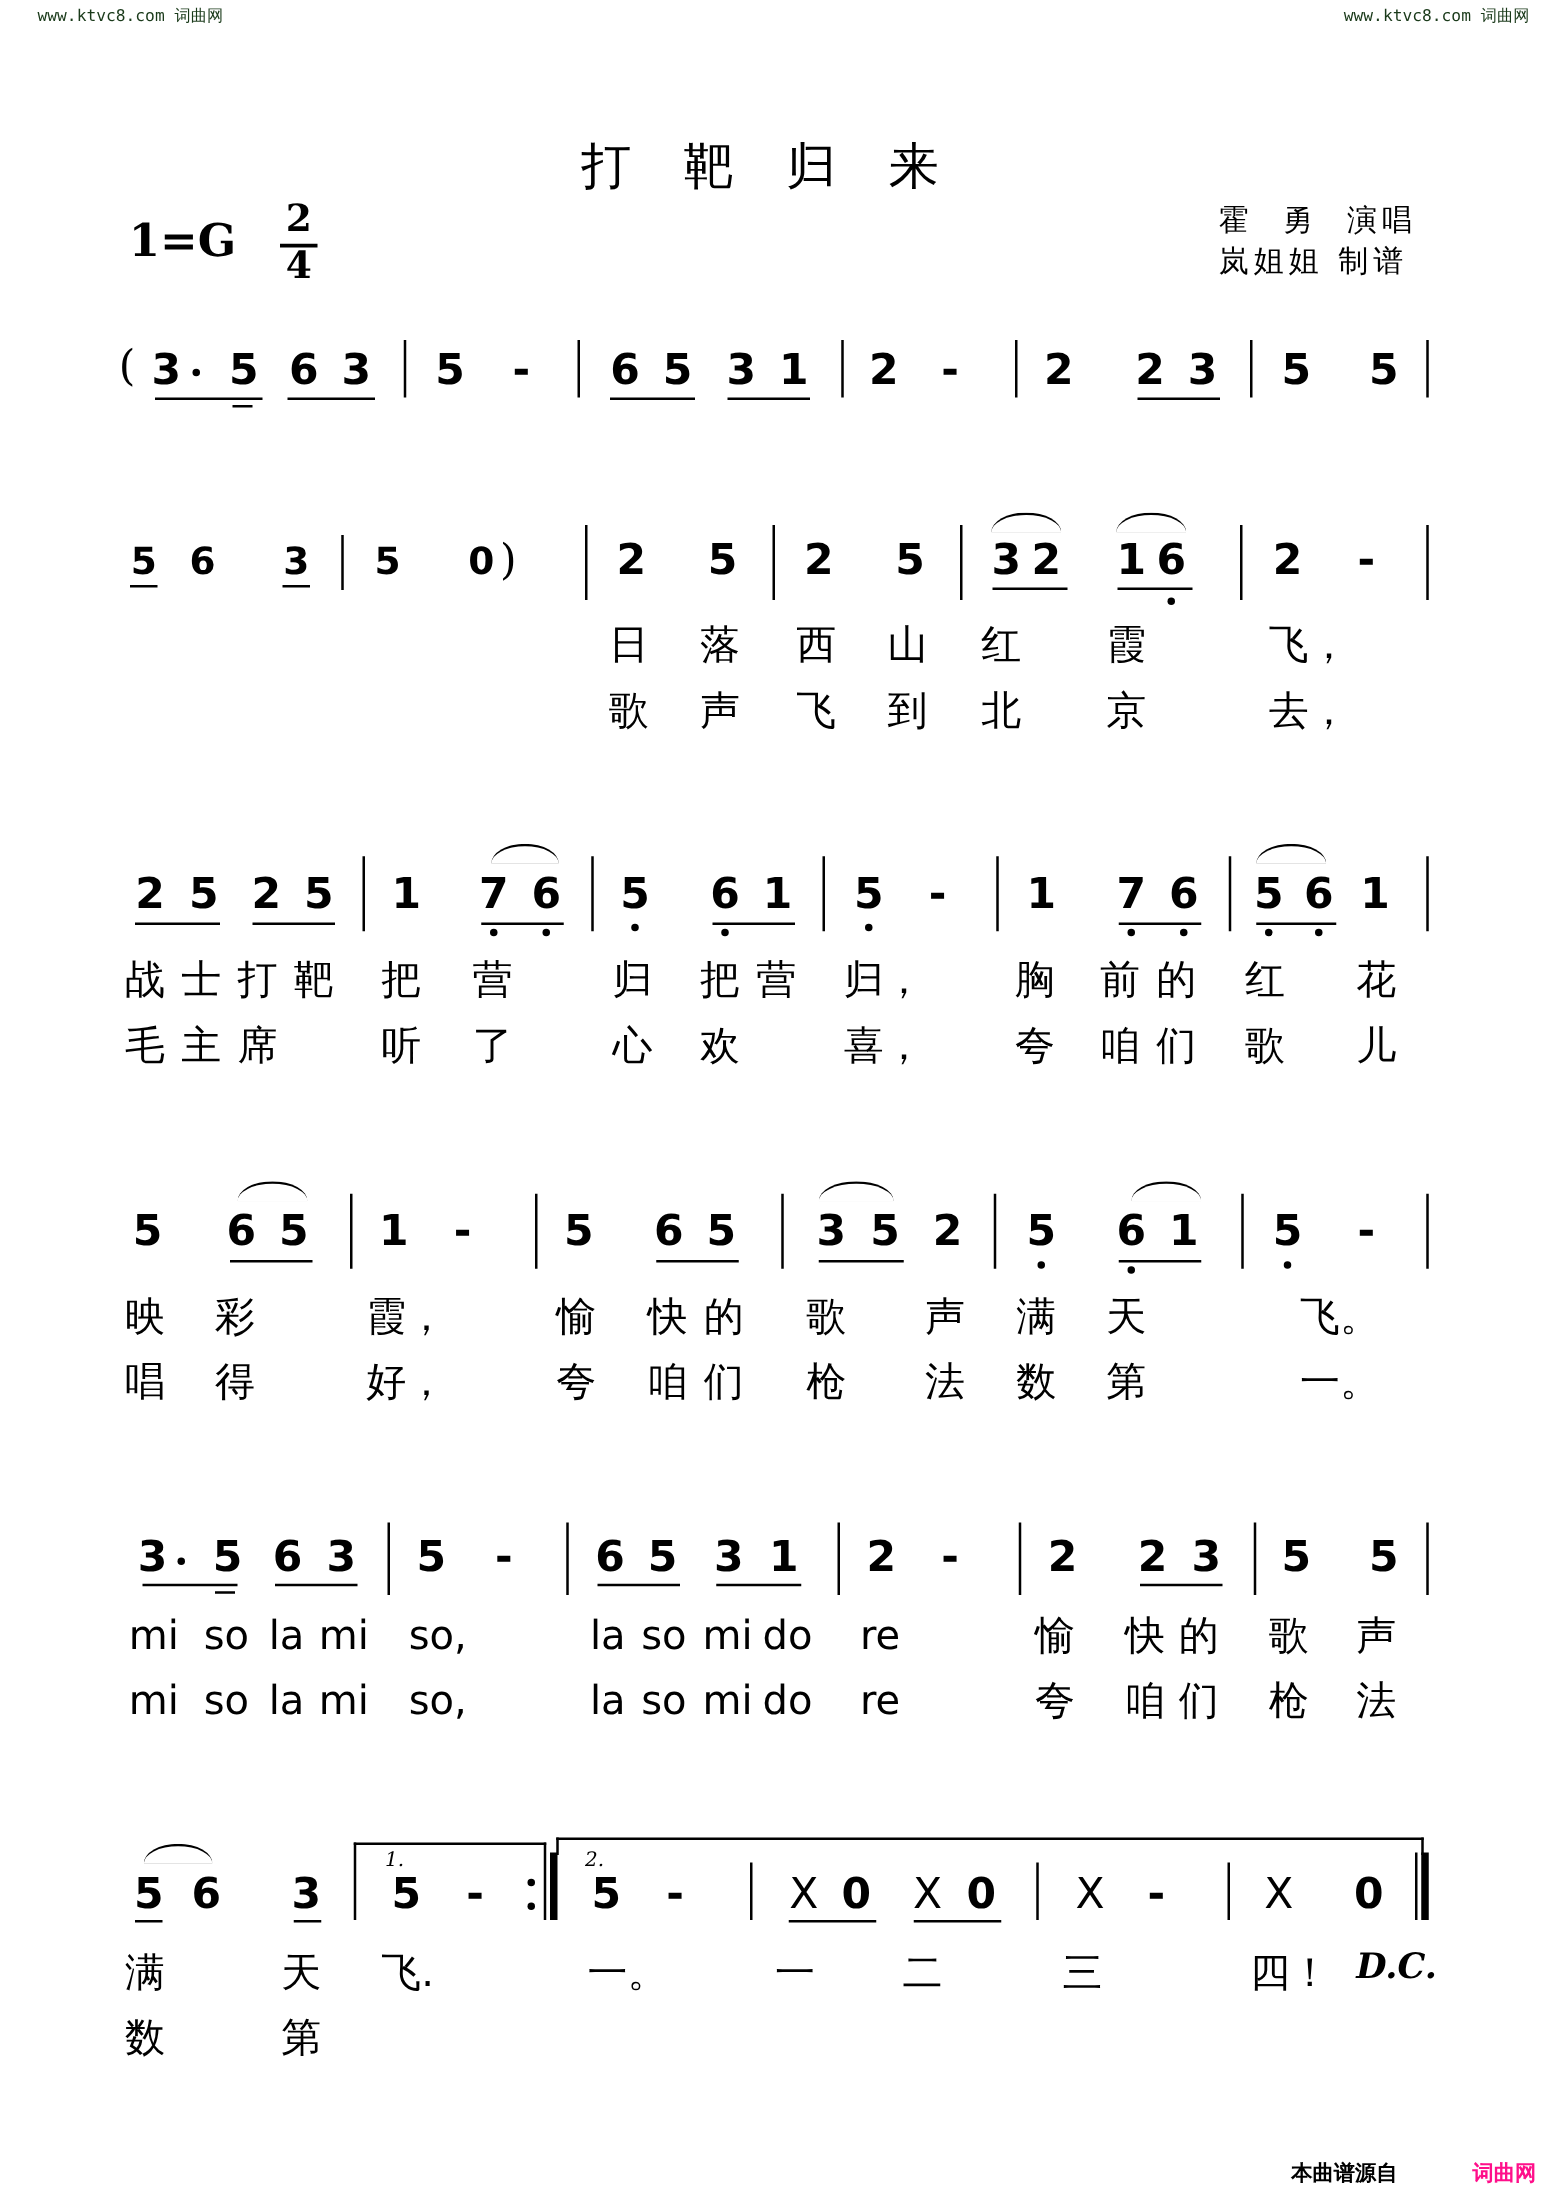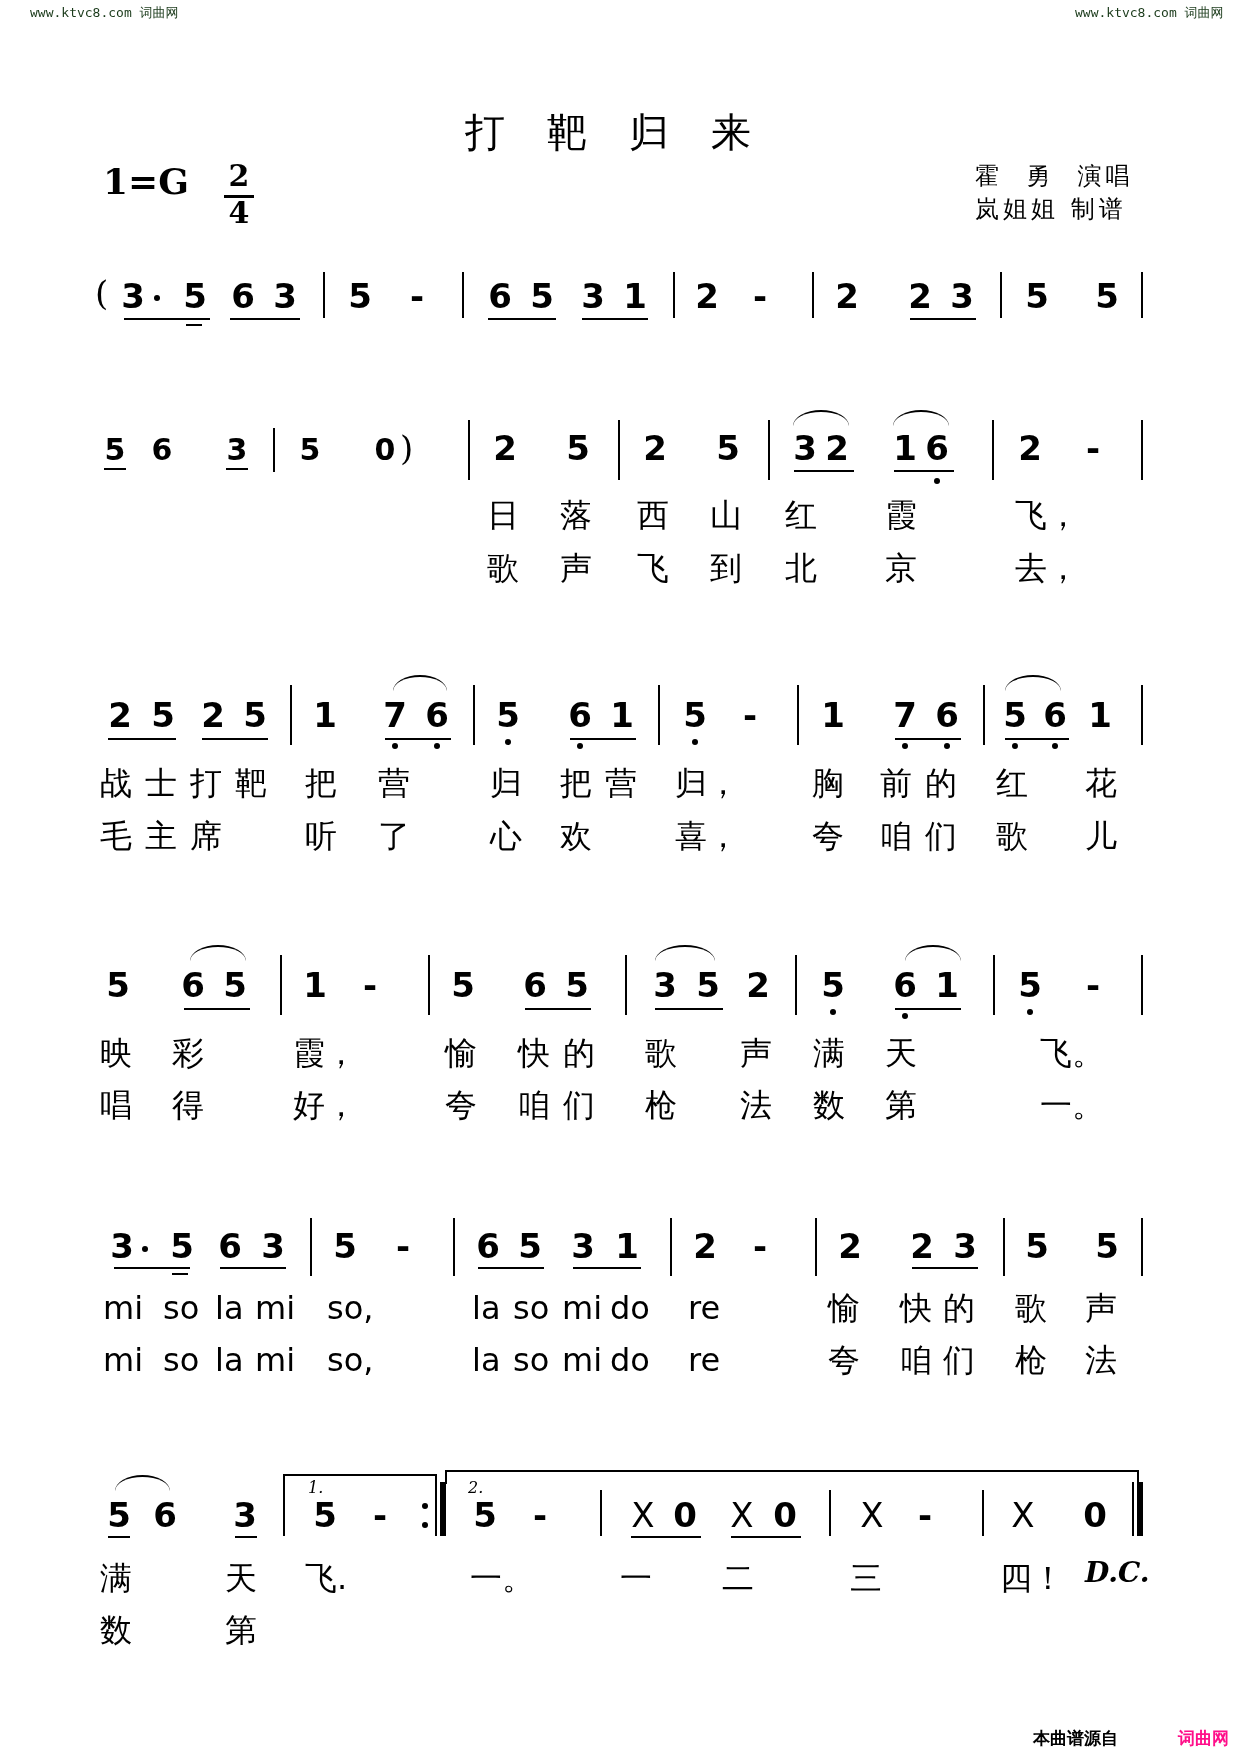--- a/index.html
+++ b/index.html
@@ -27,21 +27,21 @@
   .colon { position: absolute; width: 6px; height: 6px; border-radius: 3px; background: #000; }
 </style>
 </head>
 <body>
 
 <div class="abs wm" style="left:30px; top:4px;">www.ktvc8.com 词曲网</div>
 <div class="abs wm" style="left:1075px; top:4px;">www.ktvc8.com 词曲网</div>
 
 <div class="abs title" style="left:465px; top:105px;">打靶归来</div>
 
-<div class="abs key" style="left:103px; top:160px;">1=G</div>
+<div class="abs key" style="left:103px; top:172px;">1=G</div>
 <div>
   <div class="frac" style="left:224px; top:158px;">2</div>
   <div class="abs" style="left:224px; top:195px; width:30px; height:3px; background:#000;"></div>
   <div class="frac" style="left:224px; top:195px;">4</div>
 </div>
 
 <div class="abs credit" style="left:975px; top:160px;">霍  勇  演唱</div>
 <div class="abs credit" style="left:975px; top:193px;">岚姐姐 制谱</div>
 
 <div>

